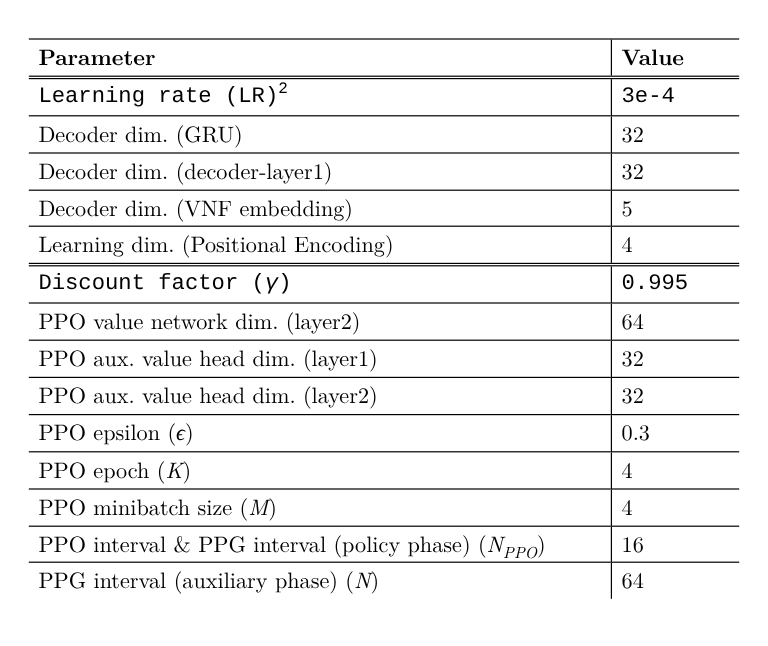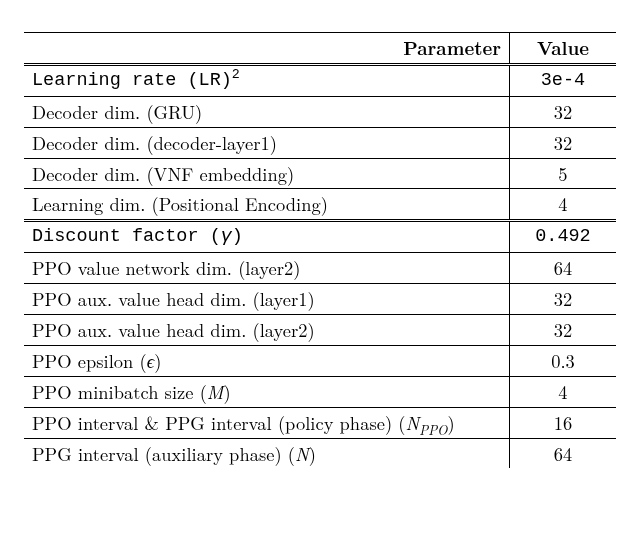--- a/index.html
+++ b/index.html
@@ -27,24 +27,23 @@
   col.val   { width: 18%; }
   th, td {
     padding: 2px 8px 2px 8px;
     line-height: 1.40;
     vertical-align: baseline;
     text-align: left;
     font-weight: normal;
   }
   th {
     font-weight: bold;
-    text-align: right;
   }
   td.value, th.value {
-    text-align: center;
+    text-align: left;
     border-left: 1px solid #000;
   }
   
   .top th { border-top: 1px solid #000; }
   .dbl-above > * { border-top: 3px double #000; font-family: Liberation Mono, monospace; }
   .sep-above > * { border-top: 1px solid #000; margin-left: 48px; }
   
   .it { font-style: italic; }
   sup, sub { font-size: 0.72em; line-height: 0; }
 </style>
@@ -79,39 +78,43 @@
         <tr class="sep-above">
           <td>Decoder dim. (VNF embedding)</td>
           <td class="value">5</td>
         </tr>
         <tr class="sep-above">
           <td>Learning dim. (Positional Encoding)</td>
           <td class="value">4</td>
         </tr>
         <tr class="dbl-above">
           <td>Discount factor (<span class="it">γ</span>)</td>
-          <td class="value">0.492</td>
+          <td class="value">0.995</td>
         </tr>
         <tr class="sep-above">
           <td>PPO value network dim. (layer2)</td>
           <td class="value">64</td>
         </tr>
         <tr class="sep-above">
           <td>PPO aux. value head dim. (layer1)</td>
           <td class="value">32</td>
         </tr>
         <tr class="sep-above">
           <td>PPO aux. value head dim. (layer2)</td>
           <td class="value">32</td>
         </tr>
         <tr class="sep-above">
           <td>PPO epsilon (<span class="it">ϵ</span>)</td>
           <td class="value">0.3</td>
         </tr>
         <tr class="sep-above">
+          <td>PPO epoch (<span class="it">K</span>)</td>
+          <td class="value">4</td>
+        </tr>
+        <tr class="sep-above">
           <td>PPO minibatch size (<span class="it">M</span>)</td>
           <td class="value">4</td>
         </tr>
         <tr class="sep-above">
           <td>PPO interval &amp; PPG interval (policy phase) (<span class="it">N<sub>PPO</sub></span>)</td>
           <td class="value">16</td>
         </tr>
         <tr class="sep-above">
           <td>PPG interval (auxiliary phase) (<span class="it">N</span>)</td>
           <td class="value">64</td>

